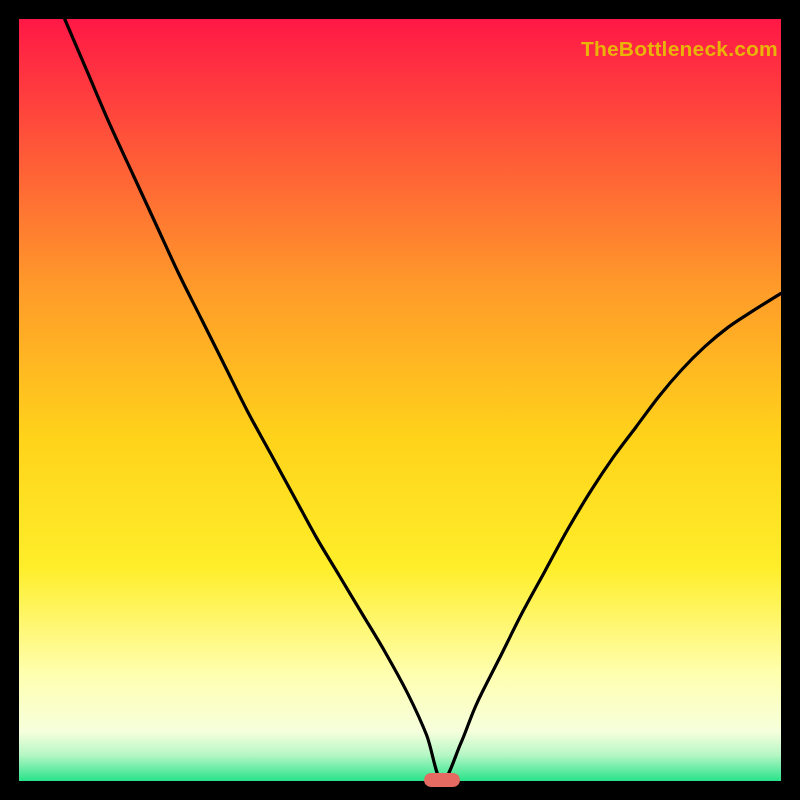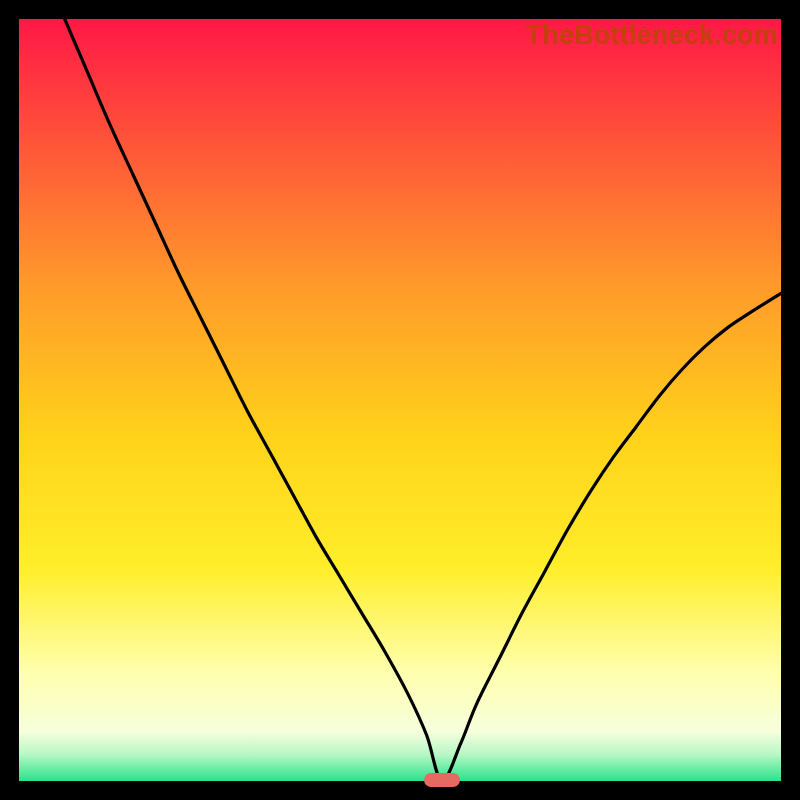--- a/index.html
+++ b/index.html
@@ -20,26 +20,26 @@
   }
   .plot-area {
     position: absolute;
     left: 0;
     top: 0;
     width: 762px;
     height: 762px;
   }
   .watermark {
     position: absolute;
-    top: 1px;
+    top: 18px;
     right: 3px;
     font-family: Arial, Helvetica, sans-serif;
-    font-size: 27px;
+    font-size: 21px;
     font-weight: 600;
-    color: #c2410c;
+    color: #eab308;
     letter-spacing: 0.2px;
     pointer-events: none;
   }
   svg {
     display: block;
   }
   .marker {
     position: absolute;
     background: #e46a62;
     border-radius: 7px;

